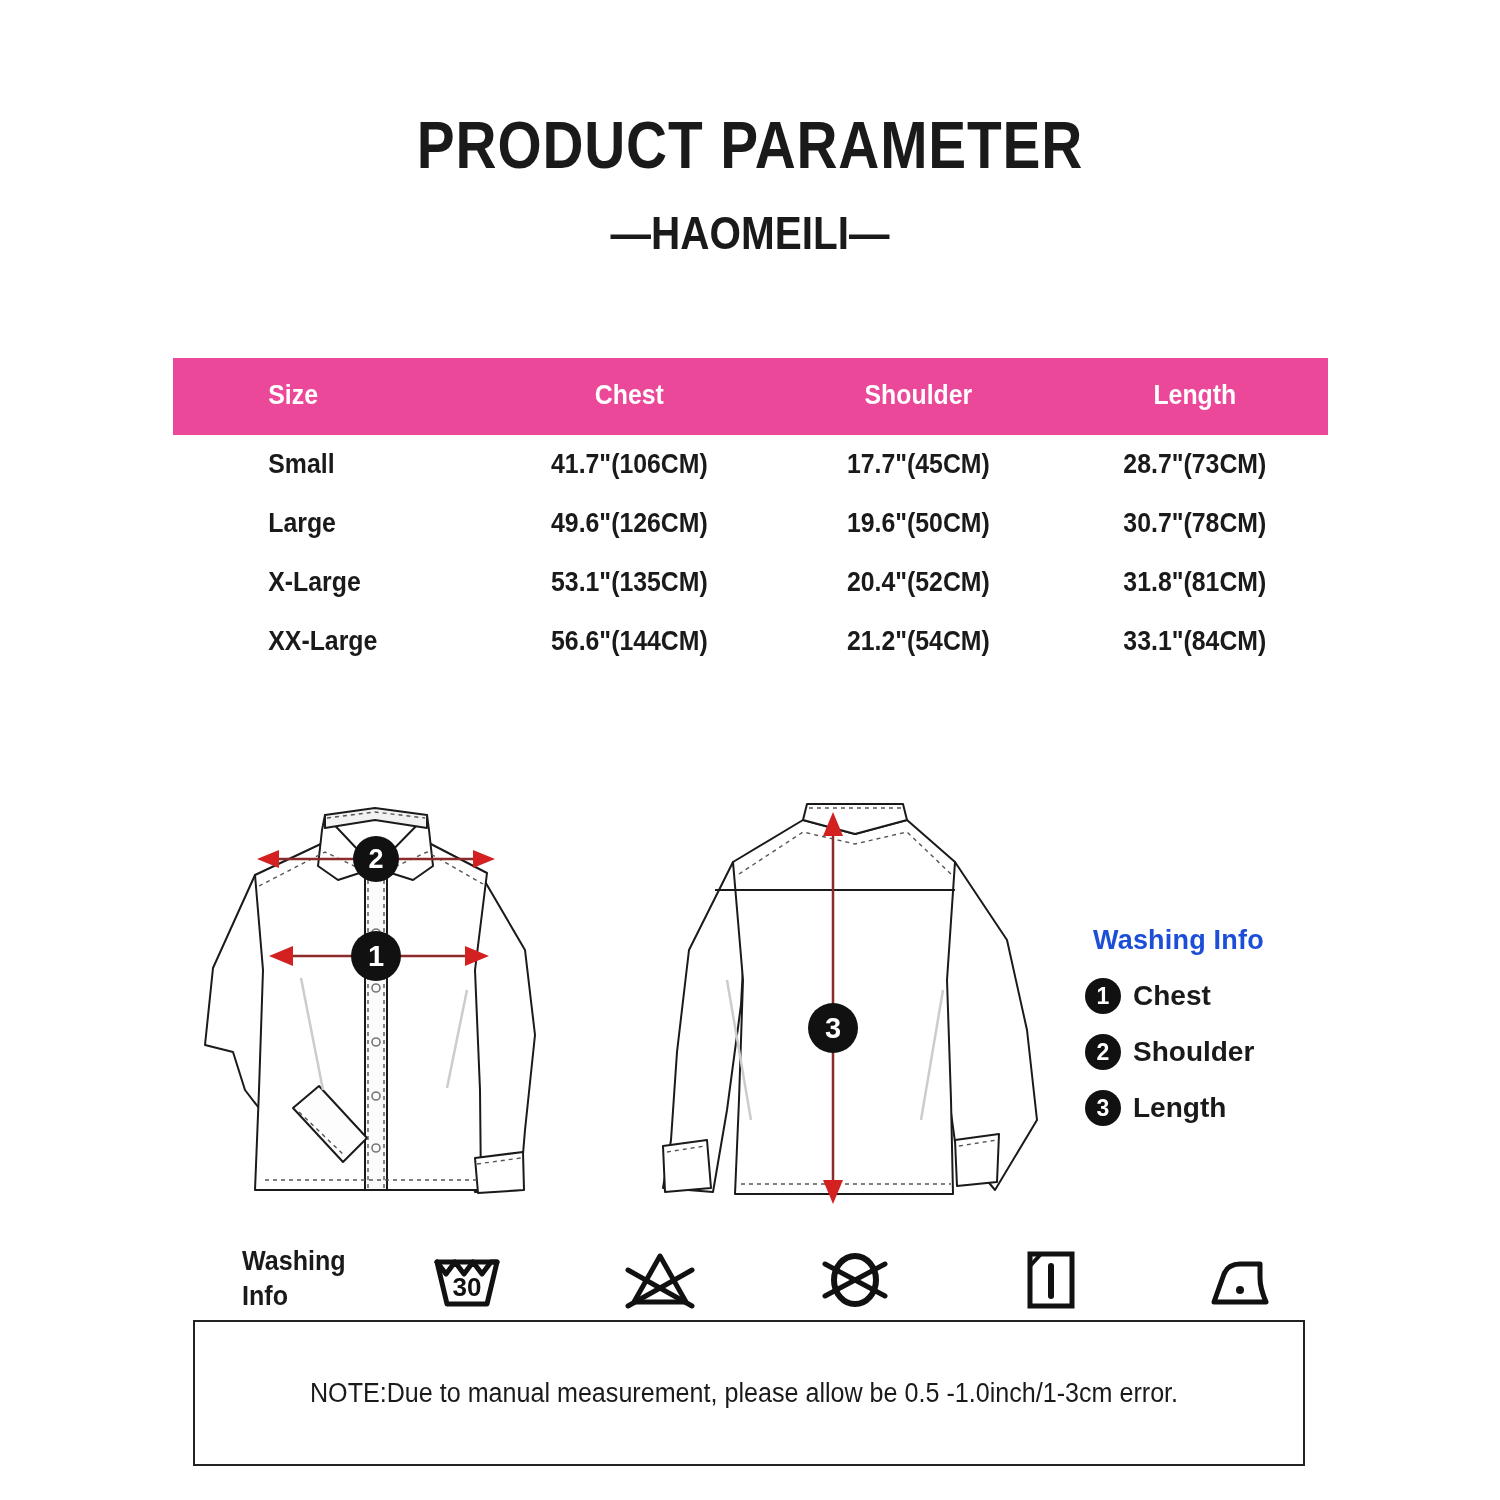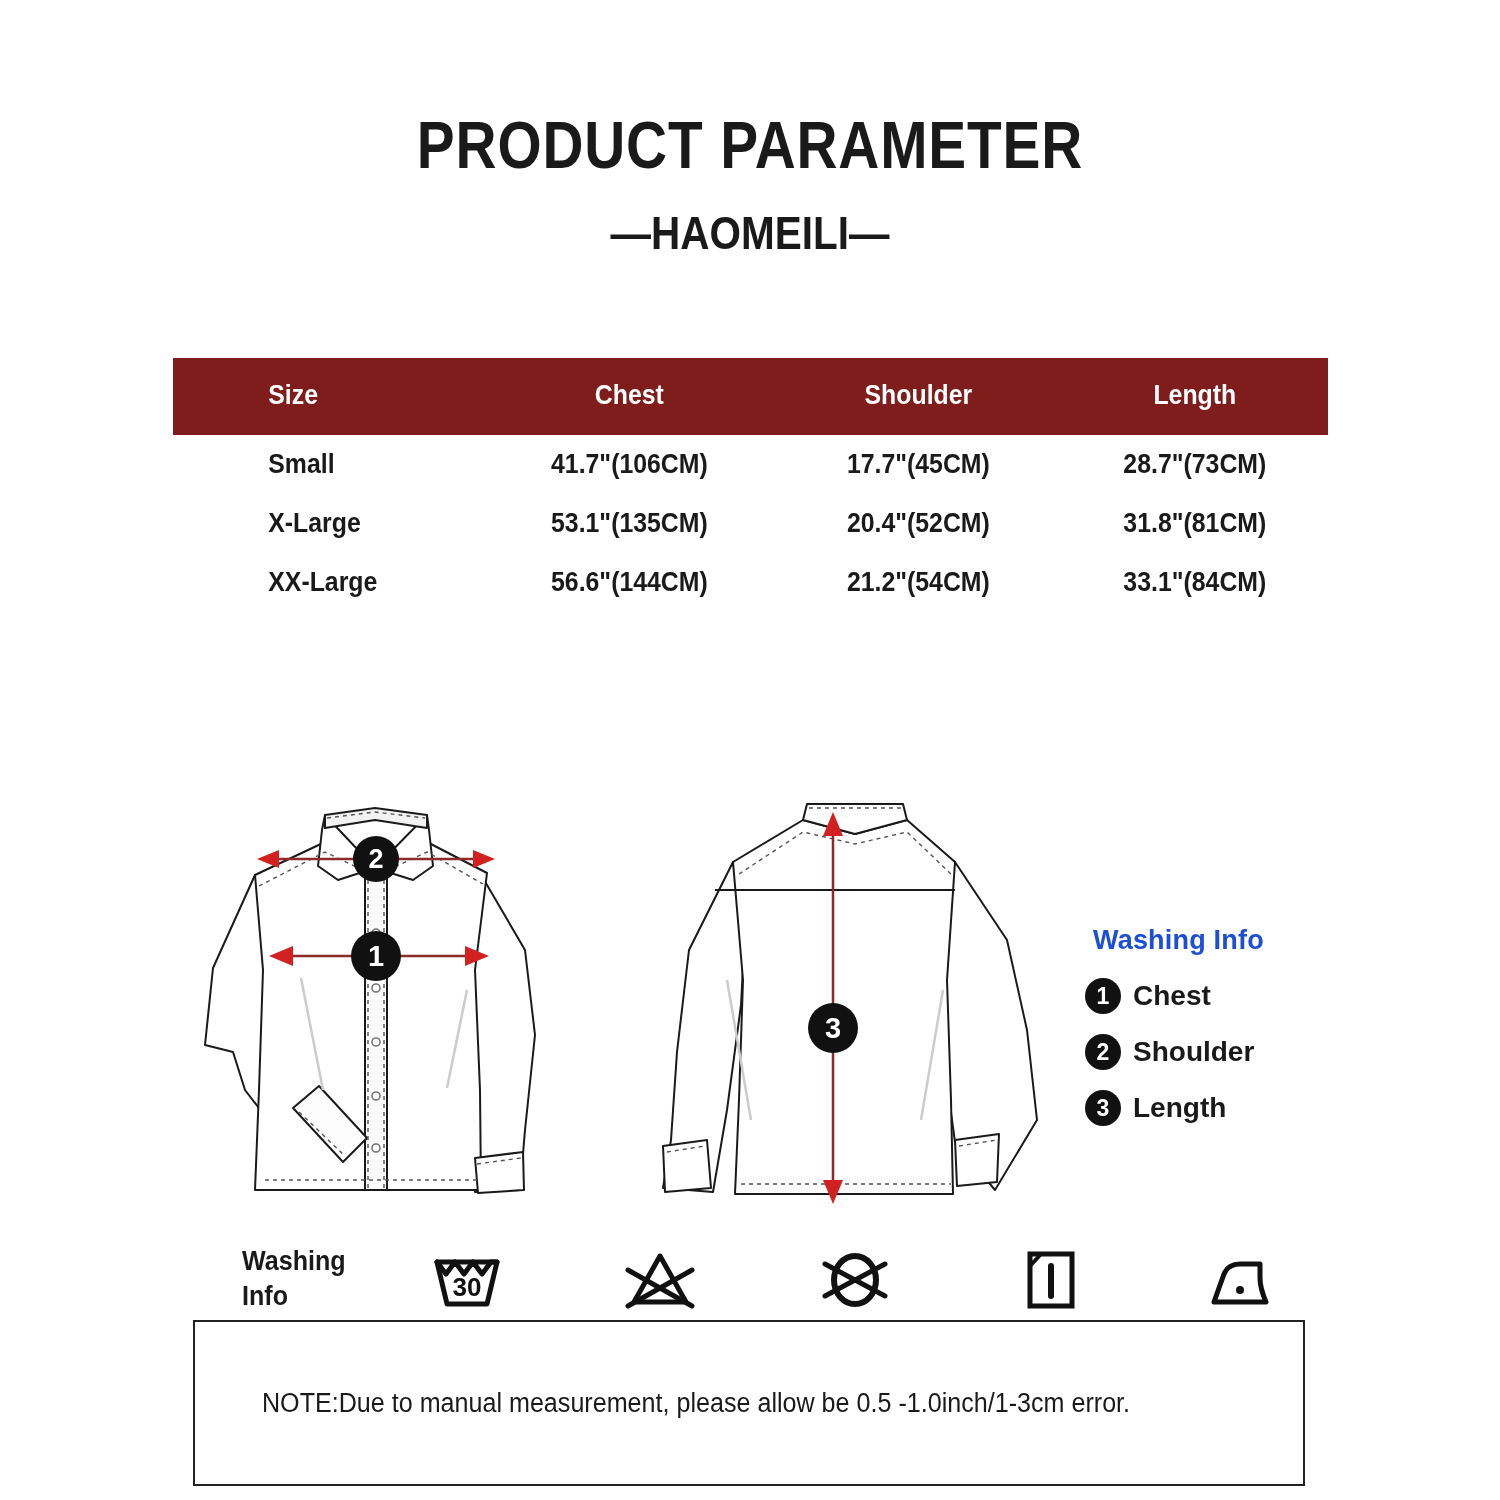--- a/index.html
+++ b/index.html
@@ -45,21 +45,21 @@
     position: absolute;
     left: 173px; top: 358px;
     width: 1155px;
   }
   .size-table table {
     width: 100%;
     border-collapse: collapse;
     table-layout: fixed;
   }
   .size-table thead tr {
-    background: #7f1d1d;
+    background: #ec4899;
   }
   .size-table thead th {
     color: #ffffff;
     font-size: 27px;
     font-weight: bold;
     padding: 22px 0 24px 0;
     transform: scaleX(0.92);
   }
   .size-table tbody td {
     font-size: 27px;
@@ -146,24 +146,25 @@
   .wi-1 { left: 185px; }
   .wi-2 { left: 378px; }
   .wi-3 { left: 573px; }
   .wi-4 { left: 768px; }
   .wi-5 { left: 960px; }
 
   
   .note-box {
     position: absolute;
     left: 193px; top: 1320px;
-    width: 1112px; height: 166px;
+    width: 1112px; height: 146px;
     border: 2px solid #222222;
     display: flex;
     align-items: center;
+    padding-left: 48px;
   }
   .note-text {
     font-size: 27px;
     color: #1a1a1a;
     padding-left: 72px;
     transform: scaleX(0.93);
     transform-origin: left center;
     white-space: nowrap;
   }
 </style>
@@ -184,20 +185,26 @@
         <th class="col-shoulder">Shoulder</th>
         <th class="col-length">Length</th>
       </tr>
     </thead>
     <tbody>
       <tr>
         <td class="col-size">Small</td>
         <td class="col-chest">41.7"(106CM)</td>
         <td class="col-shoulder">17.7"(45CM)</td>
         <td class="col-length">28.7"(73CM)</td>
+      </tr>
+      <tr>
+        <td class="col-size">Large</td>
+        <td class="col-chest">49.6"(126CM)</td>
+        <td class="col-shoulder">19.6"(50CM)</td>
+        <td class="col-length">30.7"(78CM)</td>
       </tr>
       <tr>
         <td class="col-size">X-Large</td>
         <td class="col-chest">53.1"(135CM)</td>
         <td class="col-shoulder">20.4"(52CM)</td>
         <td class="col-length">31.8"(81CM)</td>
       </tr>
       <tr>
         <td class="col-size">XX-Large</td>
         <td class="col-chest">56.6"(144CM)</td>

